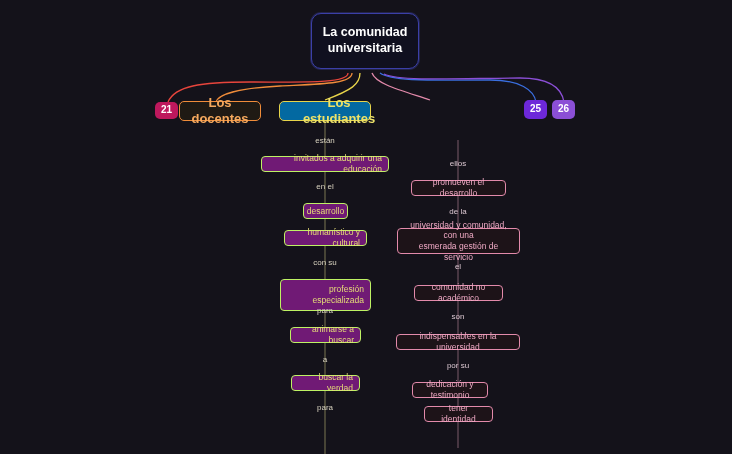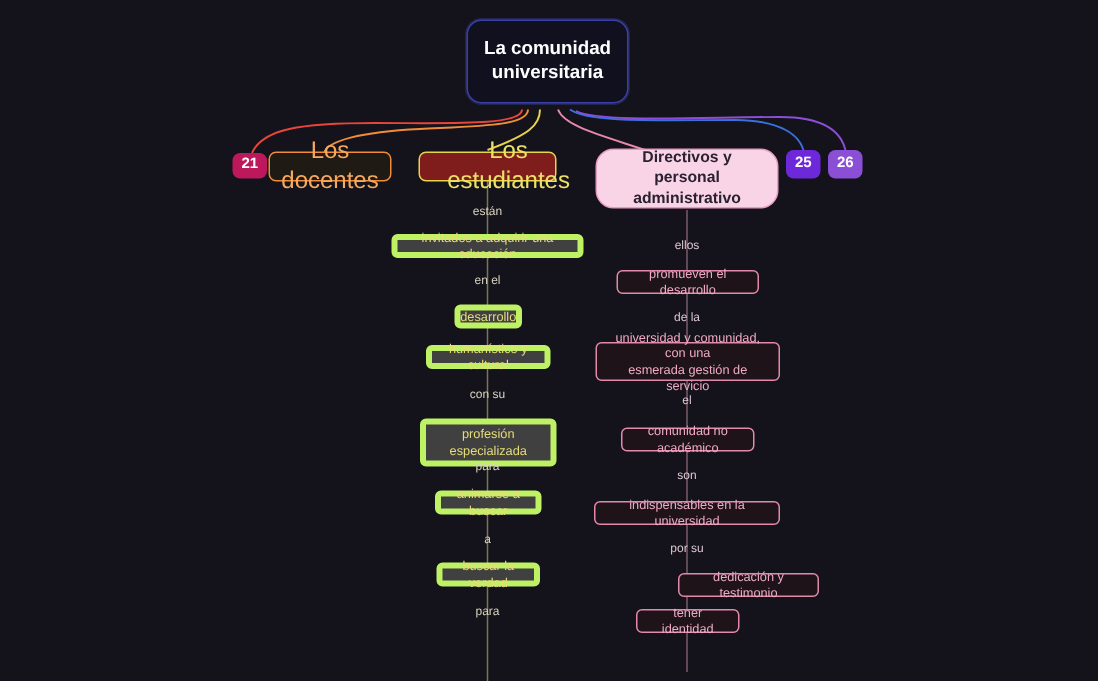--- a/index.html
+++ b/index.html
@@ -44,31 +44,31 @@
     border: 1px solid #3b3fa8;
     border-radius: 10px;
     color: #ffffff;
     font-weight: bold;
     font-size: 12.5px;
     box-shadow: 0 0 0 1px rgba(80,90,220,0.25);
   }
   
   .branch-head {
     border-radius: 5px;
-    font-size: 16px;
-    font-weight: normal;
+    font-size: 13px;
+    font-weight: bold;
     padding: 4px 8px;
   }
   .head-orange {
     background: #1f1a14;
     border: 1px solid #f08c3a;
     color: #f5a95e;
   }
   .head-yellow {
-    background: #7f1d1d;
+    background: #0369a1;
     border: 1px solid #e8d44a;
     color: #ece169;
     padding-left: 36px;
   }
   .head-pink-big {
     background: #f9d3e6;
     border: 1px solid #e79cc4;
     border-radius: 12px;
     color: #2a2230;
     font-size: 10.5px;
@@ -87,23 +87,24 @@
   .pill-red { background: #be185d; }
   .pill-blue { background: #6d28d9; }
   .pill-purple { background: #8b4fd6; }
   
   .chain {
     border-radius: 4px;
     font-size: 8.5px;
     padding: 3px 6px;
   }
   .chain-yellow {
-    background: #404040;
-    border: 4px solid #bef264;
+    background: #701a75;
+    border: 1px solid #bef264;
     color: #e6dd78;
+    text-align: right;
   }
   .chain-pink {
     background: #1d1318;
     border: 1px solid #e38aab;
     color: #f0aac5;
   }
   
   .conn-label {
     position: absolute;
     font-size: 8px;
@@ -135,22 +136,20 @@
 
   <div class="node root" style="left:311px; top:13px; width:108px; height:56px;">La comunidad
 universitaria</div>
 
   <div class="node pill pill-red" style="left:155px; top:102px; height:17px;">21</div>
 
   <div class="node branch-head head-orange" style="left:179px; top:101px; width:82px; height:20px;">Los docentes</div>
 
   <div class="node branch-head head-yellow" style="left:279px; top:101px; width:92px; height:20px;">Los estudiantes</div>
 
-  <div class="node head-pink-big" style="left:397px; top:99px; width:122px; height:40px;">Directivos y personal
-administrativo</div>
 
   <div class="node pill pill-blue" style="left:524px; top:100px; width:23px; height:19px;">25</div>
 
   <div class="node pill pill-purple" style="left:552px; top:100px; width:23px; height:19px;">26</div>
 
   <div class="conn-label yellowish" style="left:295px; top:136px; width:60px;">están</div>
 
   <div class="node chain chain-yellow" style="left:261px; top:156px; width:128px; height:16px;">invitados a adquirir una educación</div>
 
   <div class="conn-label yellowish" style="left:295px; top:182px; width:60px;">en el</div>
@@ -186,19 +185,19 @@
   <div class="conn-label pinkish" style="left:428px; top:262px; width:60px;">el</div>
 
   <div class="node chain chain-pink" style="left:414px; top:285px; width:89px; height:16px;">comunidad no académico</div>
 
   <div class="conn-label pinkish" style="left:428px; top:312px; width:60px;">son</div>
 
   <div class="node chain chain-pink" style="left:396px; top:334px; width:124px; height:16px;">indispensables en la universidad</div>
 
   <div class="conn-label pinkish" style="left:428px; top:361px; width:60px;">por su</div>
 
-  <div class="node chain chain-pink" style="left:412px; top:382px; width:94px; height:16px;margin-left:40px;">dedicación y testimonio</div>
+  <div class="node chain chain-pink" style="left:412px; top:382px; width:76px; height:16px;">dedicación y testimonio</div>
 
   <div class="conn-label pinkish" style="left:428px; top:409px; width:60px;">para</div>
 
   <div class="node chain chain-pink" style="left:424px; top:406px; width:69px; height:16px;">tener identidad</div>
 
 </div>
 
 </body></html>

